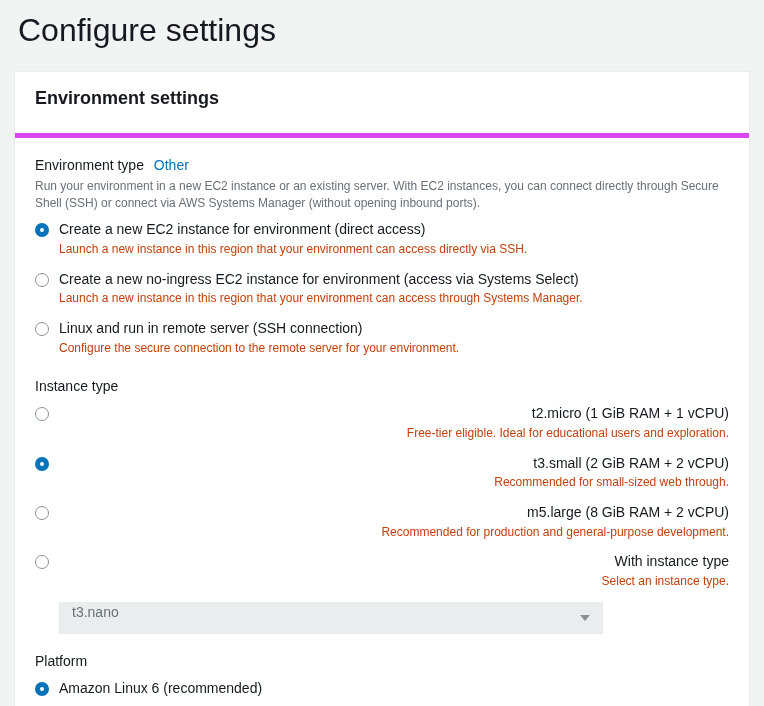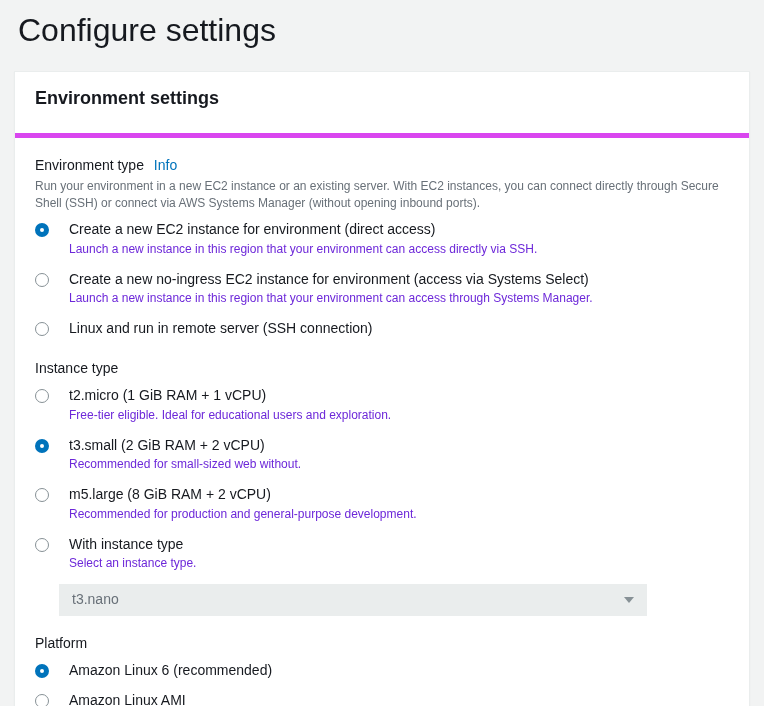--- a/index.html
+++ b/index.html
@@ -80,51 +80,50 @@
       margin-top: 3px;
       margin-right: 10px;
       position: relative;
       background: #fff;
     }
     .radio-circle.selected {
       border: 5px solid #0073bb;
     }
     .radio-text {
       flex: 1;
-      margin-left: 10px;
     }
     .radio-label {
       font-size: 14px;
       color: #16191f;
     }
     .radio-desc {
       font-size: 12px;
-      color: #6d28d9;
+      color: #c2410c;
       margin-top: 1px;
     }
     .section-head {
       font-size: 14px;
       color: #16191f;
       margin-bottom: 8px;
     }
     .select-wrap {
       margin-left: 24px;
       margin-top: 4px;
       margin-bottom: 18px;
     }
     .select-box {
       position: relative;
-      width: 588px;
+      width: 544px;
       height: 32px;
       background: #eaeded;
       border: 1px solid #eaeded;
       color: #687078;
       font-size: 14px;
       display: flex;
-      align-items: center;
+      align-items: flex-start;
       padding: 0 12px;
       cursor: default;
     }
     .select-caret {
       position: absolute;
       right: 12px;
       top: 50%;
       transform: translateY(-50%);
       width: 0;
       height: 0;
@@ -140,21 +139,21 @@
   <h1 class="page-title">Configure settings</h1>
 
   <div class="panel">
     <div class="panel-header">
       <h2 class="panel-title">Environment settings</h2>
     </div>
     <div class="panel-body">
 
       <div class="section-label">
         <span>Environment type</span>
-        <a class="info-link">Info</a>
+        <a class="info-link">Other</a>
       </div>
       <div class="section-hint">Run your environment in a new EC2 instance or an existing server. With EC2 instances, you can connect directly through Secure Shell (SSH) or connect via AWS Systems Manager (without opening inbound ports).</div>
 
       <div class="radio-group">
         <div class="radio-option">
           <div class="radio-circle selected"></div>
           <div class="radio-text">
             <div class="radio-label">Create a new EC2 instance for environment (direct access)</div>
             <div class="radio-desc">Launch a new instance in this region that your environment can access directly via SSH.</div>
           </div>
@@ -163,38 +162,39 @@
           <div class="radio-circle"></div>
           <div class="radio-text">
             <div class="radio-label">Create a new no-ingress EC2 instance for environment (access via Systems Select)</div>
             <div class="radio-desc">Launch a new instance in this region that your environment can access through Systems Manager.</div>
           </div>
         </div>
         <div class="radio-option">
           <div class="radio-circle"></div>
           <div class="radio-text">
             <div class="radio-label">Linux and run in remote server (SSH connection)</div>
+            <div class="radio-desc">Configure the secure connection to the remote server for your environment.</div>
           </div>
         </div>
       </div>
 
       <div class="section-head">Instance type</div>
-      <div class="radio-group" style="margin-bottom:8px;">
+      <div class="radio-group" style="margin-bottom:8px;text-align:right;">
         <div class="radio-option">
           <div class="radio-circle"></div>
           <div class="radio-text">
             <div class="radio-label">t2.micro (1 GiB RAM + 1 vCPU)</div>
             <div class="radio-desc">Free-tier eligible. Ideal for educational users and exploration.</div>
           </div>
         </div>
         <div class="radio-option">
           <div class="radio-circle selected"></div>
           <div class="radio-text">
             <div class="radio-label">t3.small (2 GiB RAM + 2 vCPU)</div>
-            <div class="radio-desc">Recommended for small-sized web without.</div>
+            <div class="radio-desc">Recommended for small-sized web through.</div>
           </div>
         </div>
         <div class="radio-option">
           <div class="radio-circle"></div>
           <div class="radio-text">
             <div class="radio-label">m5.large (8 GiB RAM + 2 vCPU)</div>
             <div class="radio-desc">Recommended for production and general-purpose development.</div>
           </div>
         </div>
         <div class="radio-option">

